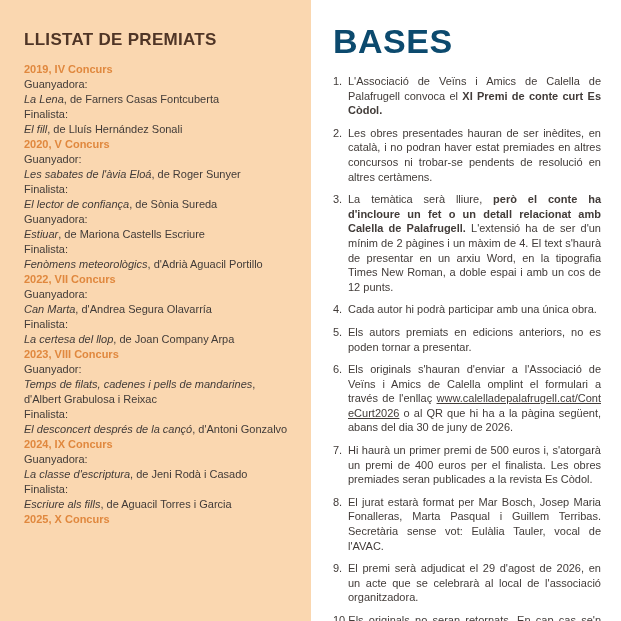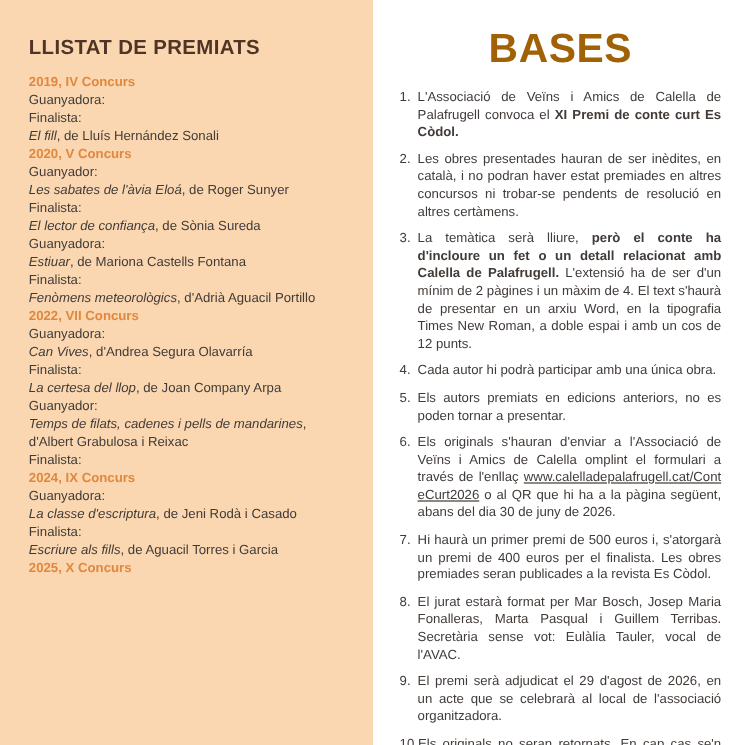--- a/index.html
+++ b/index.html
@@ -44,22 +44,21 @@
 
   
   .right-panel {
     box-sizing: border-box;
     flex: 1;
     background: #ffffff;
     padding: 16px 20px 0 22px;
   }
   .bases-title {
     margin: 6px 0 13px 0;
-    text-align: center;
-    color: #a16207;
+    color: #0c4a6e;
     font-size: 34px;
     font-weight: bold;
     letter-spacing: 0.5px;
   }
   .rules { margin: 0; padding: 0; list-style: none; }
   .rule {
     display: flex;
     font-size: 11px;
     line-height: 14.6px;
     color: #413B38;
@@ -78,51 +77,54 @@
 <body>
 
 <div class="page">
 
   <div class="left-panel">
     <h1 class="left-title">LLISTAT DE PREMIATS</h1>
 
     <div class="entry">
       <div class="entry-year">2019, IV Concurs</div>
       <div>Guanyadora:</div>
+      <div><span class="work-title">La Lena</span><span>, de Farners Casas Fontcuberta</span></div>
       <div>Finalista:</div>
       <div><span class="work-title">El fill</span><span>, de Lluís Hernández Sonali</span></div>
     </div>
 
     <div class="entry">
       <div class="entry-year">2020, V Concurs</div>
       <div>Guanyador:</div>
       <div><span class="work-title">Les sabates de l'àvia Eloá</span><span>, de Roger Sunyer</span></div>
       <div>Finalista:</div>
       <div><span class="work-title">El lector de confiança</span><span>, de Sònia Sureda</span></div>
     </div>
 
     <div class="entry">
       <div>Guanyadora:</div>
-      <div><span class="work-title">Estiuar</span><span>, de Mariona Castells Fontana</span></div>
+      <div><span class="work-title">Estiuar</span><span>, de Mariona Castells Escriure</span></div>
       <div>Finalista:</div>
       <div><span class="work-title">Fenòmens meteorològics</span><span>, d'Adrià Aguacil Portillo</span></div>
     </div>
 
     <div class="entry">
       <div class="entry-year">2022, VII Concurs</div>
       <div>Guanyadora:</div>
-      <div><span class="work-title">Can Vives</span><span>, d'Andrea Segura Olavarría</span></div>
+      <div><span class="work-title">Can Marta</span><span>, d'Andrea Segura Olavarría</span></div>
       <div>Finalista:</div>
       <div><span class="work-title">La certesa del llop</span><span>, de Joan Company Arpa</span></div>
     </div>
 
     <div class="entry">
+      <div class="entry-year">2023, VIII Concurs</div>
       <div>Guanyador:</div>
       <div><span class="work-title">Temps de filats, cadenes i pells de mandarines</span><span>, d'Albert Grabulosa i Reixac</span></div>
       <div>Finalista:</div>
+      <div><span class="work-title">El desconcert després de la cançó</span><span>, d'Antoni Gonzalvo</span></div>
     </div>
 
     <div class="entry">
       <div class="entry-year">2024, IX Concurs</div>
       <div>Guanyadora:</div>
       <div><span class="work-title">La classe d'escriptura</span><span>, de Jeni Rodà i Casado</span></div>
       <div>Finalista:</div>
       <div><span class="work-title">Escriure als fills</span><span>, de Aguacil Torres i Garcia</span></div>
     </div>
 

